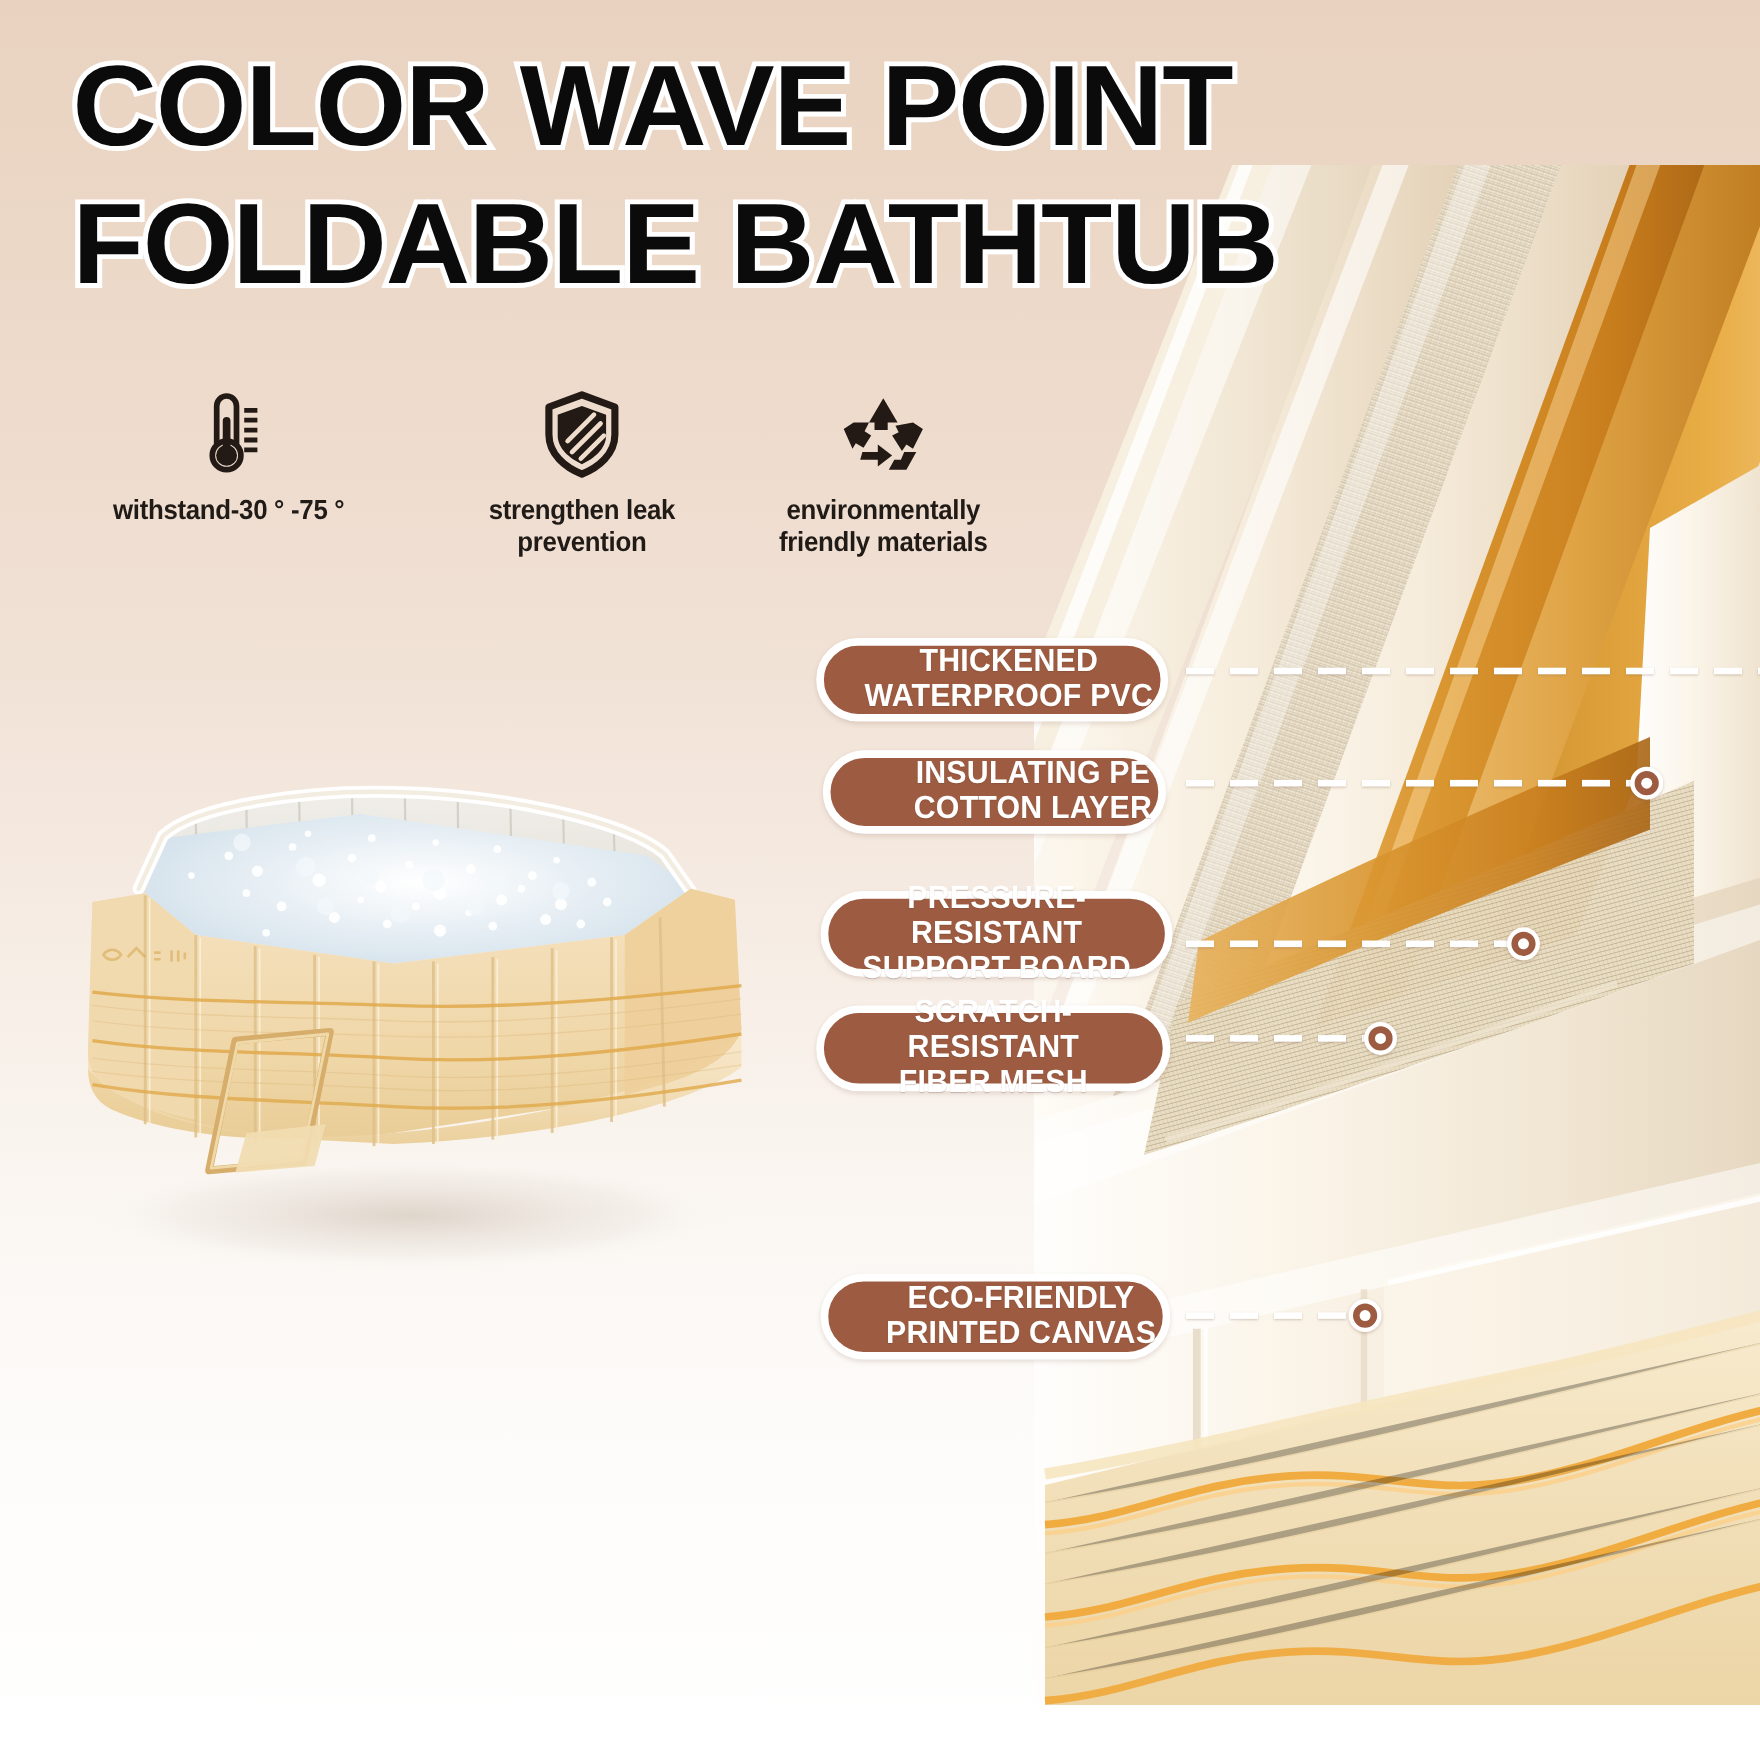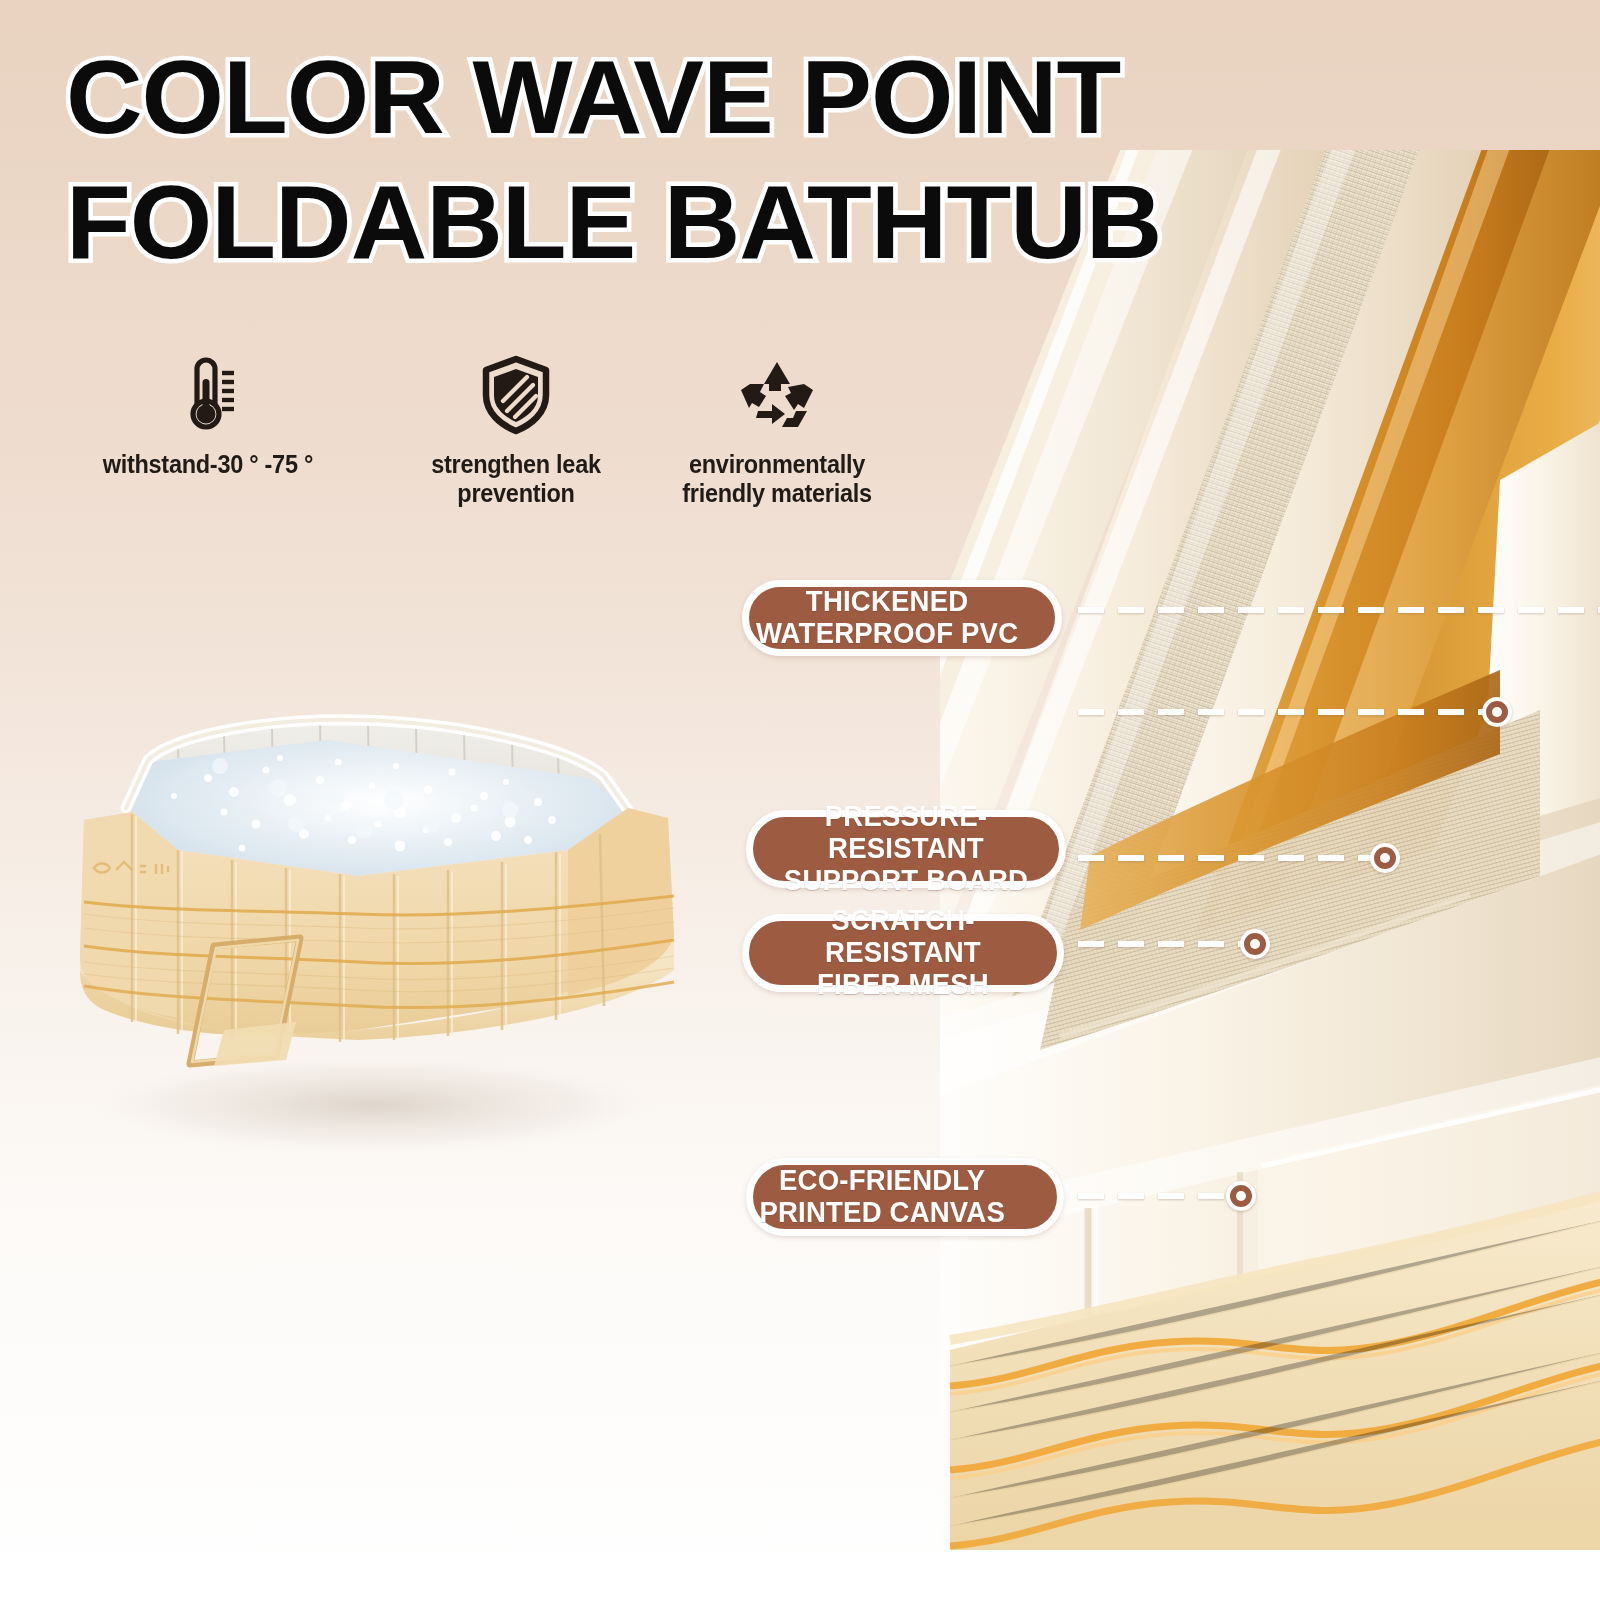--- a/index.html
+++ b/index.html
@@ -40,21 +40,21 @@
     -webkit-text-stroke:9px #ffffff;
     paint-order:stroke fill;
     text-shadow:
       0 0 0 #fff;
   }
   .title-line.l2{font-size:104px;margin-top:22px;}
 
   
   .features{
     position:absolute;left:60px;top:352px;width:1160px;height:170px;
-    display:flex;align-items:flex-start;z-index:35;
+    display:flex;align-items:flex-start;z-index:35;gap:13px;
   }
   .feat{display:flex;flex-direction:column;align-items:center;}
   .feat .ic{height:86px;display:flex;align-items:center;justify-content:center;}
   .feat .cap{
     margin-top:12px;text-align:center;
     font-size:25px;line-height:1.14;color:#211b17;
     font-weight:600;letter-spacing:-0.3px;
     transform:scaleX(0.94);
   }
   .f1{width:296px;}
@@ -62,21 +62,21 @@
   .f3{width:236px;margin-left:42px;}
   .f4{width:230px;margin-left:58px;}
 
   
   .pill{
     position:absolute;z-index:38;
     background:#9d5c42;
     border:7px solid #ffffff;
     border-radius:60px;
     box-sizing:border-box;
-    display:flex;align-items:center;justify-content:flex-start;
+    display:flex;align-items:center;justify-content:flex-end;
     box-shadow:0 2px 5px rgba(120,80,60,.18);
   }
   .pill .ptxt{
     color:#ffffff;text-align:center;
     font-size:29px;line-height:1.1;
     font-weight:700;letter-spacing:0.2px;
     transform:scaleX(0.95);
     white-space:pre-line;
     text-shadow:0 1px 1px rgba(90,50,35,.25);
   }
@@ -475,20 +475,24 @@
     </div>
   <div class="dot" style="left:1226px;top:1181px;">
       <i></i>
     </div>
 
   <div class="pill" style="left:742px;top:580px;width:320px;height:76px;">
     <div class="ptxt">THICKENED
 WATERPROOF PVC</div>
   </div>
 
+  <div class="pill" style="left:748px;top:682px;width:312px;height:76px;">
+    <div class="ptxt">INSULATING PE
+COTTON LAYER</div>
+  </div>
 
   <div class="pill" style="left:746px;top:810px;width:320px;height:78px;">
     <div class="ptxt">PRESSURE-RESISTANT
 SUPPORT BOARD</div>
   </div>
 
   <div class="pill" style="left:742px;top:914px;width:322px;height:78px;">
     <div class="ptxt">SCRATCH-RESISTANT
 FIBER MESH</div>
   </div>

